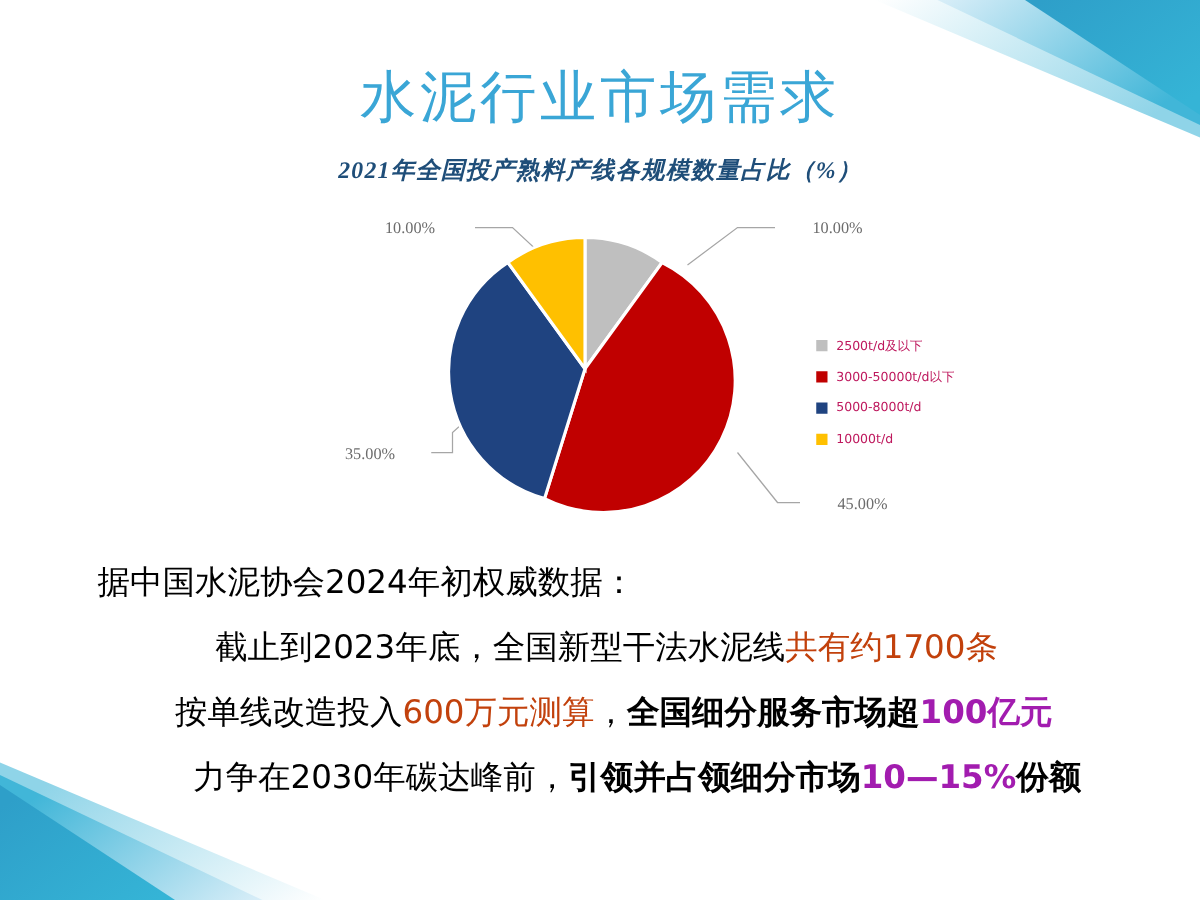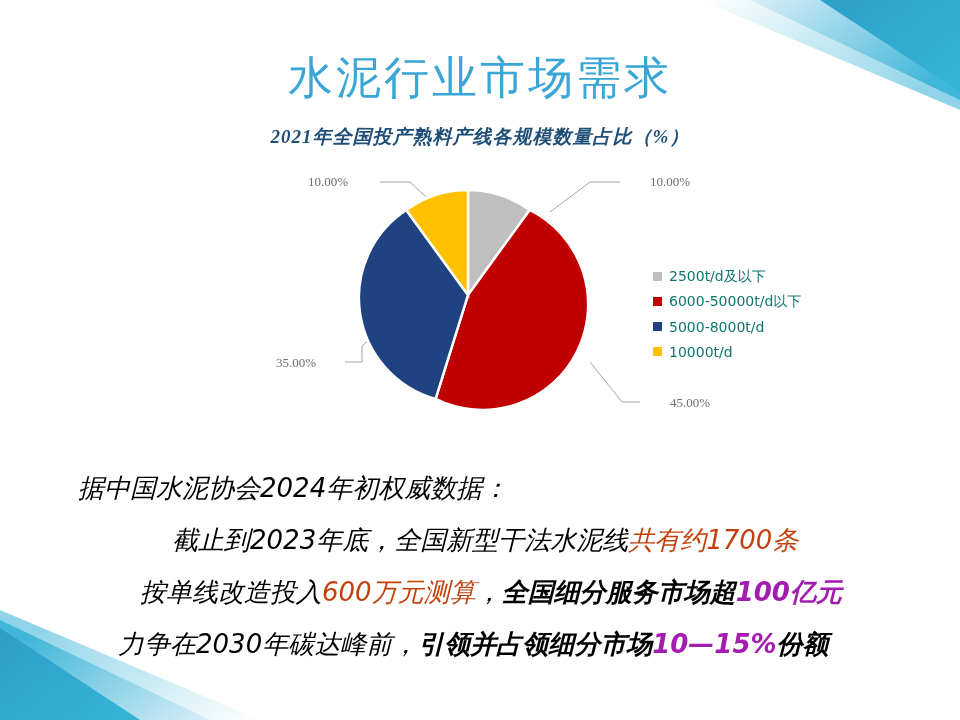--- a/index.html
+++ b/index.html
@@ -96,45 +96,44 @@
     height: 21px;
     margin-bottom: 4px;
   }
   .legend-swatch {
     width: 9px;
     height: 9px;
     margin-right: 7px;
     flex: 0 0 auto;
   }
   .legend-label {
-    font-size: 14px;
-    color: #0f766e;
+    font-size: 10px;
+    color: #be185d;
     font-family: "DejaVu Sans", sans-serif;
     white-space: nowrap;
   }
 
   
   #body-text {
     position: absolute;
     left: 0;
-    top: 462px;
+    top: 440px;
     width: 865px;
-    font-style: italic;
   }
   .body-line {
     font-size: 26px;
     line-height: 52px;
     color: #000000;
     white-space: nowrap;
     font-family: "DejaVu Sans", sans-serif;
   }
   #body-line-1 { padding-left: 78px; }
   #body-line-2 { padding-left: 172px; }
   #body-line-3 { padding-left: 140px; }
-  #body-line-4 { padding-left: 118px; }
+  #body-line-4 { padding-left: 118px; text-align: right; }
   .red   { color: #c2410c; }
   .bold  { font-weight: bold; }
   .redbold { color: #a21caf; font-weight: bold; }
 </style>
 </head>
 <body>
 
 <div id="slide">
 
   <svg id="corner-tr" class="corner-svg" viewBox="0 0 300 140">
@@ -204,21 +203,21 @@
       <text class="slice-label" x="440" y="257" text-anchor="middle">45.00%</text>
     </svg>
 
     <div id="legend">
       <div class="legend-item">
         <span class="legend-swatch" style="background:#bfbfbf"></span>
         <span class="legend-label">2500t/d及以下</span>
       </div>
       <div class="legend-item">
         <span class="legend-swatch" style="background:#c00000"></span>
-        <span class="legend-label">6000-50000t/d以下</span>
+        <span class="legend-label">3000-50000t/d以下</span>
       </div>
       <div class="legend-item">
         <span class="legend-swatch" style="background:#1f4380"></span>
         <span class="legend-label">5000-8000t/d</span>
       </div>
       <div class="legend-item">
         <span class="legend-swatch" style="background:#ffc000"></span>
         <span class="legend-label">10000t/d</span>
       </div>
     </div>

